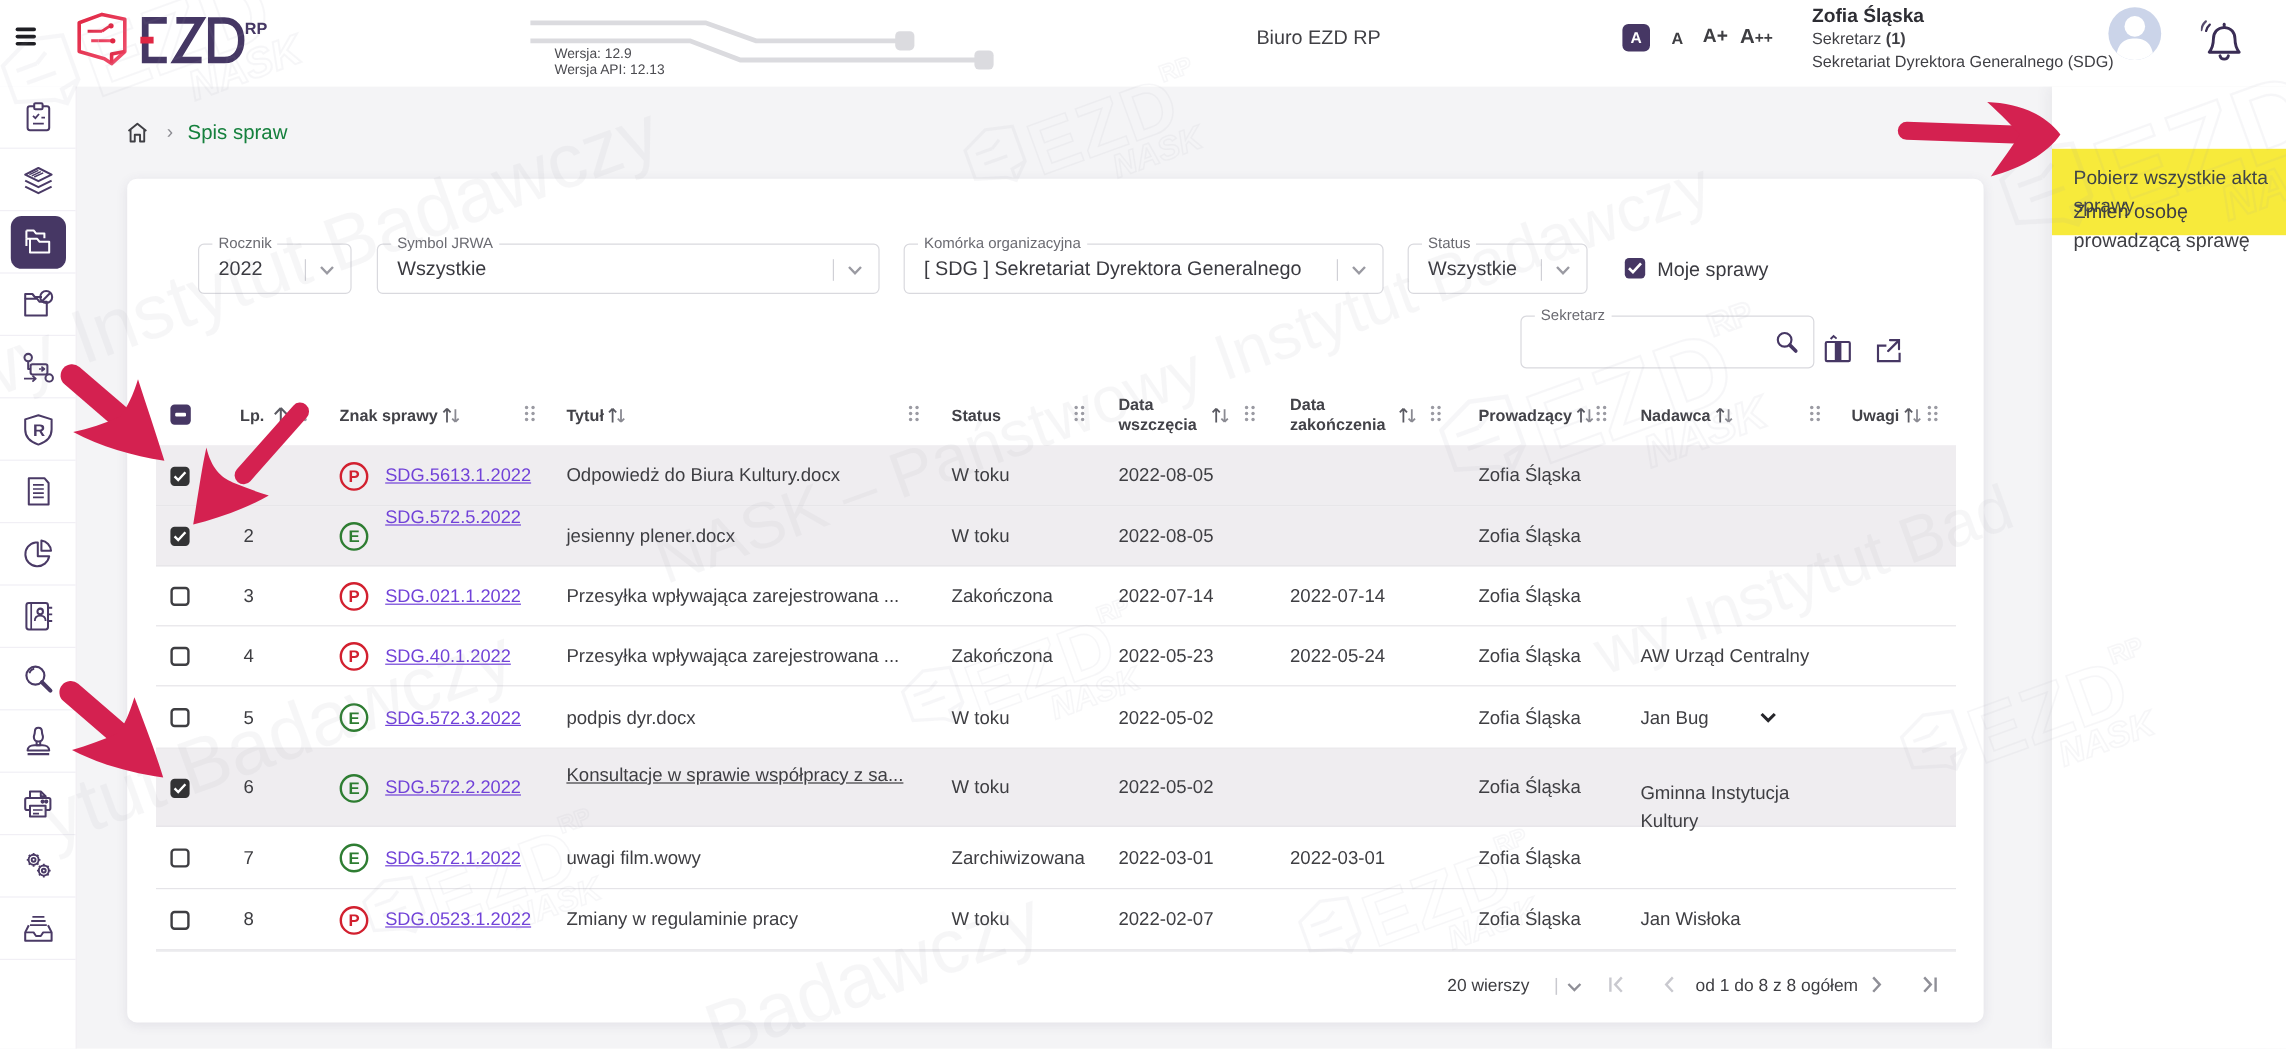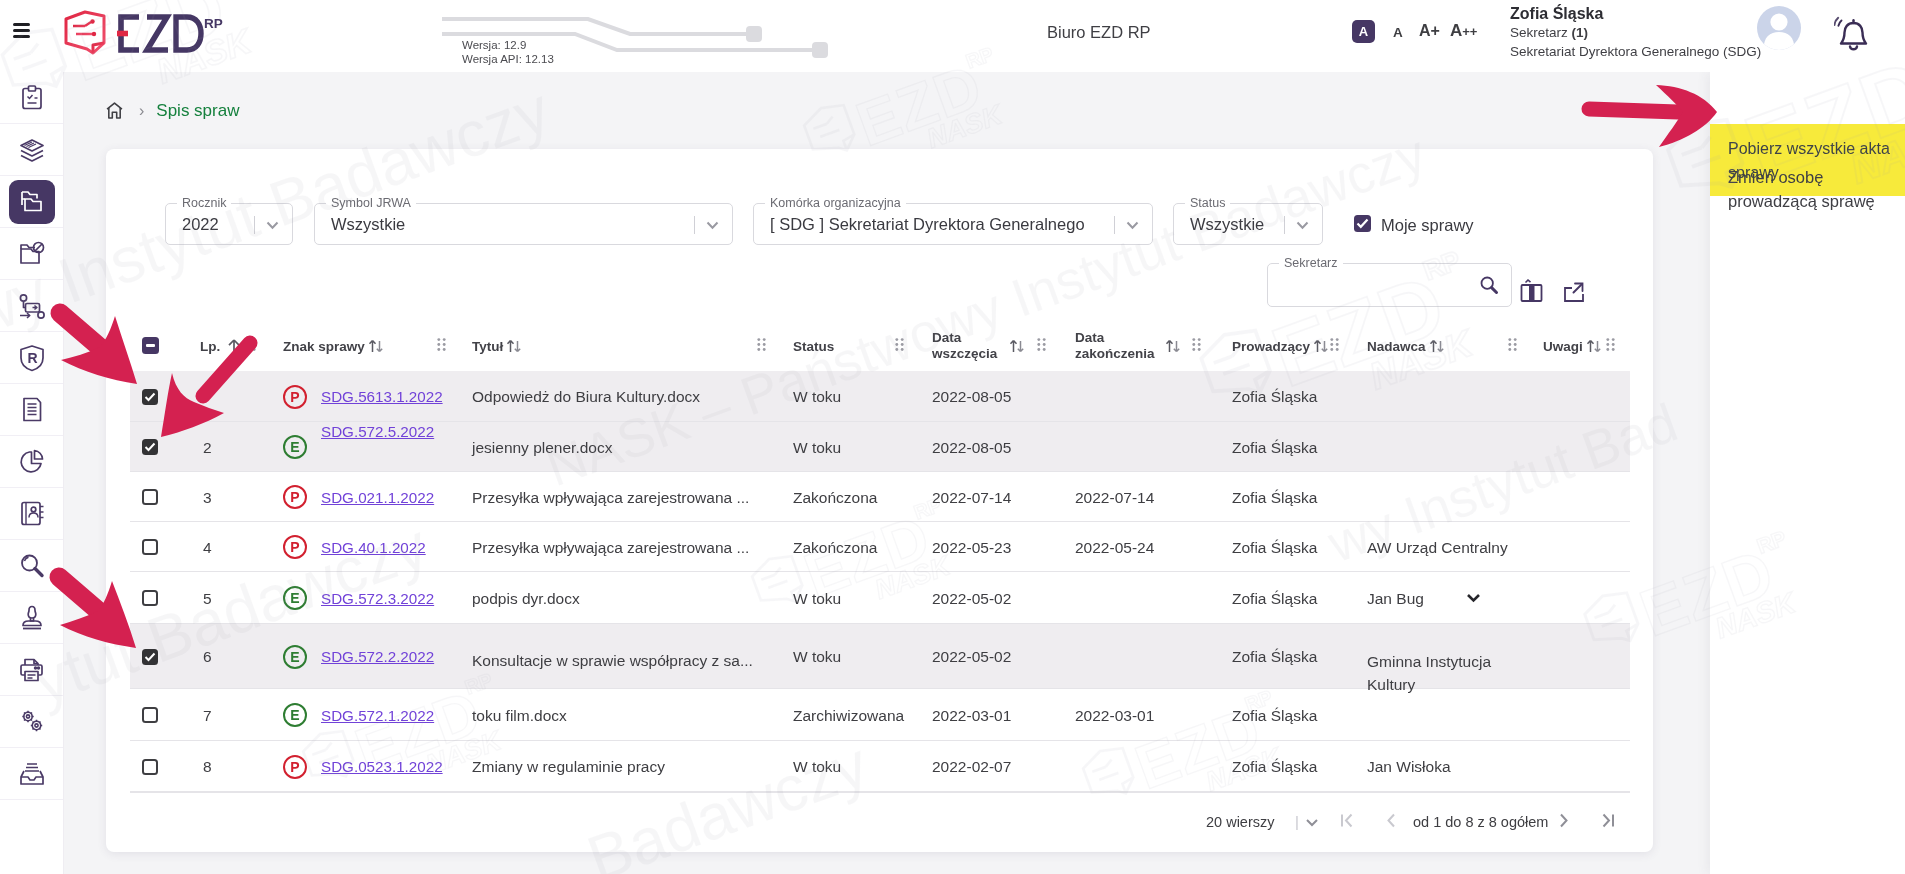--- a/index.html
+++ b/index.html
@@ -493,32 +493,32 @@
       </div>
 <div class="row rline rgray" style="top:475px;height:65px;">
         <div class="ckrow on" style="left:12px;top:24.5px;">
           <svg width="12" height="10" viewBox="0 0 12 10" fill="none" stroke="#fff" stroke-width="2">
             <path d="M1.5 5 L4.5 8 L10.5 1.5"></path>
           </svg>
         </div>
         <div class="cell" style="left:73px;top:24.0px;">6</div>
         <div class="pe e" style="left:153px;top:20.5px;">E</div>
         <div class="lnk abs" style="left:191px;top:24.0px;">SDG.572.2.2022</div>
-        <div class="cell" style="left:342px;top:28px;">Konsultacje w sprawie współpracy z sa...</div>
+        <div class="cell" style="left:342px;top:14px;text-decoration:underline;">Konsultacje w sprawie współpracy z sa...</div>
         <div class="cell" style="left:663px;top:24.0px;">W toku</div>
         <div class="cell" style="left:802px;top:24.0px;">2022-05-02</div>
         <div class="cell" style="left:1102px;top:24.0px;">Zofia Śląska</div>
         <div class="cell" style="left:1237px;top:9.5px;line-height:23px;margin-top:16px;">Gminna Instytucja<br>Kultury</div>
       </div>
 <div class="row rline" style="top:540px;height:52px;">
         <div class="ckrow off" style="left:12px;top:18.0px;"></div>
         <div class="cell" style="left:73px;top:17.5px;">7</div>
         <div class="pe e" style="left:153px;top:14.0px;">E</div>
         <div class="lnk abs" style="left:191px;top:17.5px;">SDG.572.1.2022</div>
-        <div class="cell" style="left:342px;top:17.5px;">toku film.docx</div>
+        <div class="cell" style="left:342px;top:17.5px;">uwagi film.wowy</div>
         <div class="cell" style="left:663px;top:17.5px;">Zarchiwizowana</div>
         <div class="cell" style="left:802px;top:17.5px;">2022-03-01</div>
         <div class="cell" style="left:945px;top:17.5px;">2022-03-01</div>
         <div class="cell" style="left:1102px;top:17.5px;">Zofia Śląska</div>
       </div>
 <div class="row rline" style="top:592px;height:51px;">
         <div class="ckrow off" style="left:12px;top:17.5px;"></div>
         <div class="cell" style="left:73px;top:17.0px;">8</div>
         <div class="pe p" style="left:153px;top:13.5px;">P</div>
         <div class="lnk abs" style="left:191px;top:17.0px;">SDG.0523.1.2022</div>

